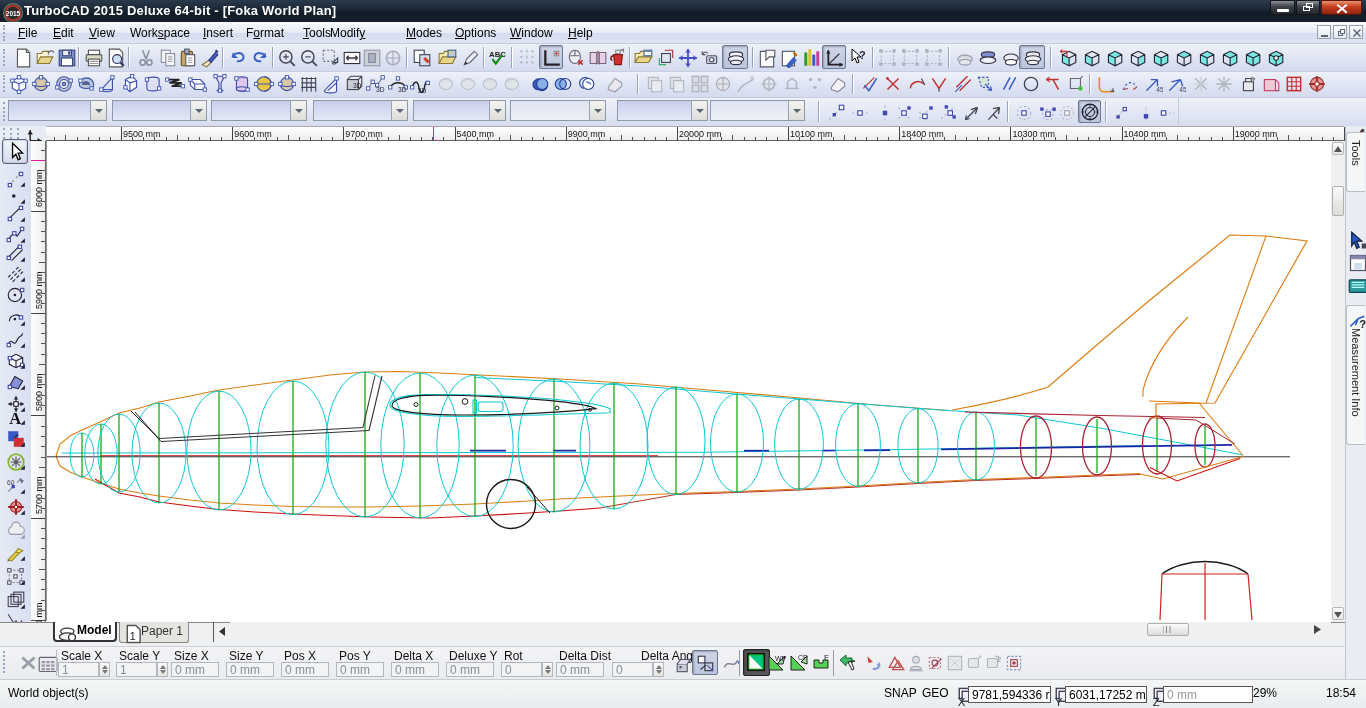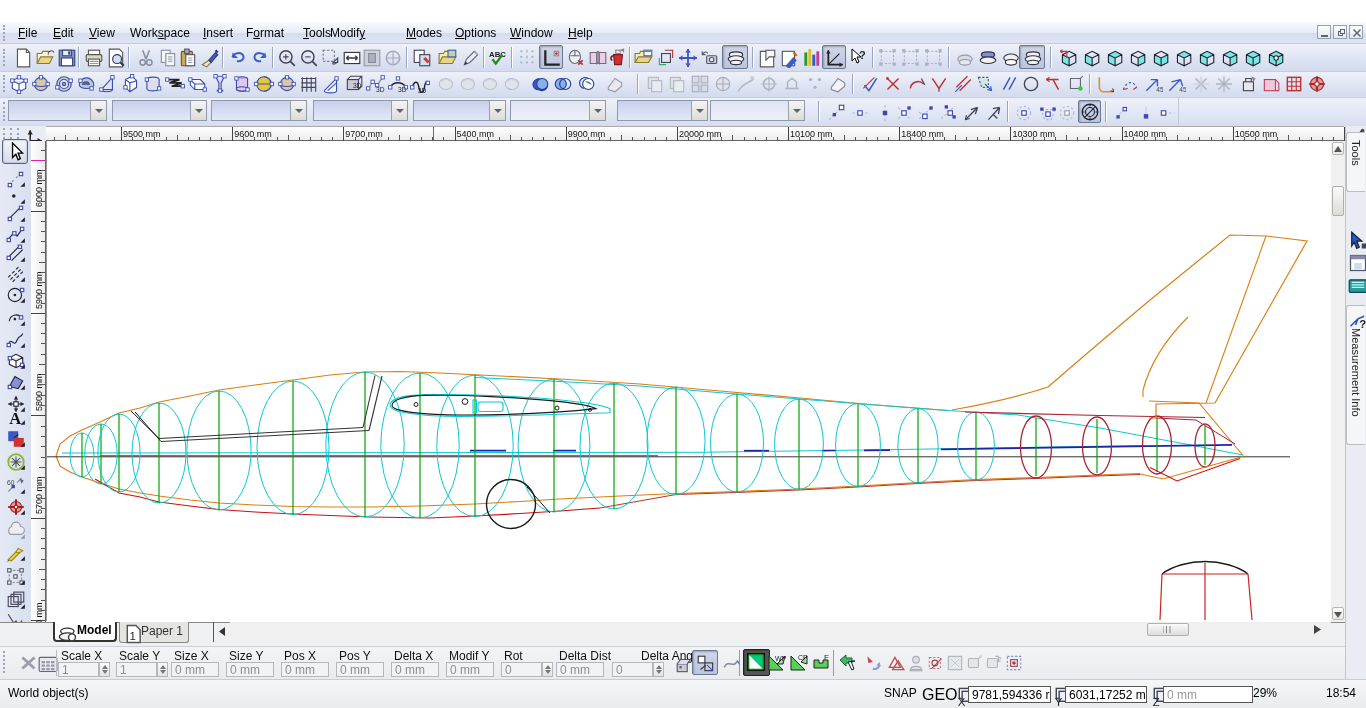--- a/index.html
+++ b/index.html
@@ -49,20 +49,42 @@
 .ilab{position:absolute;top:649px;font-size:12px;color:#111}
 .ibox{position:absolute;top:662px;height:15px;border:1px solid #b4b8bd;background:#f2f3f4;font-size:12px;color:#8a8f96;padding:0 3px;line-height:14px}
 .spin{position:absolute;top:662px;width:11px;height:15px;background:linear-gradient(180deg,#fbfbfb,#e4e4e2);border:1px solid #b4b8bd}
 .spin:before{content:"";position:absolute;left:2px;top:2px;border-left:3px solid transparent;border-right:3px solid transparent;border-bottom:4px solid #777}
 .spin:after{content:"";position:absolute;left:2px;bottom:2px;border-left:3px solid transparent;border-right:3px solid transparent;border-top:4px solid #777}
 
 #status{left:0;top:679px;width:1366px;height:29px;background:linear-gradient(180deg,#f4f6f7,#e9ecee);border-top:1px solid #c8cdd2;font-size:12px;color:#000}
 .sfield{position:absolute;top:686px;height:17px;border:1px solid #555;background:#fff;font-size:12px;padding:1px 3px;white-space:nowrap;overflow:hidden}
 </style></head><body>
 <div id="root">
+<div id="title" class="abs">
+<svg class="icon" style="left:3px;top:3px;" width="17" height="17" viewBox="0 0 17 17">
+        <circle cx="8.5" cy="8.5" r="8" fill="#2b2b2b" stroke="#777"></circle>
+        <circle cx="8.5" cy="8.5" r="6.2" fill="none" stroke="#c0392b" stroke-width="1.4"></circle>
+        <text x="8.5" y="11" font-size="5.5" fill="#fff" text-anchor="middle" font-family="Liberation Sans" font-weight="bold">2015</text>
+      </svg>
+<div class="txt">TurboCAD 2015 Deluxe 64-bit - [Foka World Plan]</div>
+<div class="abs" style="left:1270px;top:0;width:92px;height:15px">
+<div class="abs" style="left:0;width:25px;height:15px;background:linear-gradient(180deg,#8a8f96,#3a3f45 45%,#23272c);border:1px solid #11151a;border-radius:0 0 3px 3px">
+          <div class="abs" style="left:6px;top:8px;width:12px;height:3px;background:#fff;border-radius:1px"></div>
+        </div>
+<div class="abs" style="left:26px;width:24px;height:15px;background:linear-gradient(180deg,#8a8f96,#3a3f45 45%,#23272c);border:1px solid #11151a;border-radius:0 0 3px 3px">
+          <div class="abs" style="left:6px;top:5px;width:7px;height:5px;border:1.5px solid #fff"></div>
+          <div class="abs" style="left:9px;top:2px;width:7px;height:5px;border:1.5px solid #fff"></div>
+        </div>
+<div class="abs" style="left:51px;width:41px;height:15px;background:linear-gradient(180deg,#e8946a,#c43c1d 45%,#8f2510);border:1px solid #5d1406;border-radius:0 0 3px 3px">
+          <svg class="abs" style="left:14px;top:2px" width="12" height="11" viewBox="0 0 12 11">
+            <path d="M2 1 L6 4.5 L10 1 L11.5 2.5 L7.5 5.5 L11.5 9 L10 10.5 L6 7 L2 10.5 L0.5 9 L4.5 5.5 L0.5 2.5 Z" fill="#fff"></path>
+          </svg>
+        </div>
+</div>
+</div>
 <div id="menu" class="abs">
 <div class="grip" style="left:3px;top:3px;height:16px"></div>
 <span style="left:18px"><u>F</u>ile</span>
 <span style="left:53px"><u>E</u>dit</span>
 <span style="left:89px"><u>V</u>iew</span>
 <span style="left:130px">Work<u>s</u>pace</span>
 <span style="left:203px"><u>I</u>nsert</span>
 <span style="left:246px">F<u>o</u>rmat</span>
 <span style="left:303px"><u>T</u>ools</span>
 <span style="left:330px">Modif<u>y</u></span>
@@ -863,21 +885,21 @@
       <div class="abs" style="left:1086.6px;top:10px;width:1px;height:4px;background:#555"></div>
       <div class="abs" style="left:1097.8px;top:10px;width:1px;height:4px;background:#555"></div>
       <div class="abs" style="left:1108.9px;top:10px;width:1px;height:4px;background:#555"></div>
       <div class="abs" style="left:1120.0px;top:10px;width:1px;height:4px;background:#555"></div>
       <div class="abs" style="left:1131.1px;top:8px;width:1px;height:6px;background:#555"></div>
       <div class="abs" style="left:1142.2px;top:10px;width:1px;height:4px;background:#555"></div>
       <div class="abs" style="left:1153.3px;top:10px;width:1px;height:4px;background:#555"></div>
       <div class="abs" style="left:1164.5px;top:10px;width:1px;height:4px;background:#555"></div>
       <div class="abs" style="left:1175.6px;top:10px;width:1px;height:4px;background:#555"></div>
       <div class="abs" style="left:1186.7px;top:0;width:1px;height:15px;background:#444"></div>
-      <div class="rlab" style="left:1188.7px;top:2px">10500 mm</div>
+      <div class="rlab" style="left:1188.7px;top:2px">19000 mm</div>
       <div class="abs" style="left:1197.8px;top:10px;width:1px;height:4px;background:#555"></div>
       <div class="abs" style="left:1208.9px;top:10px;width:1px;height:4px;background:#555"></div>
       <div class="abs" style="left:1220.1px;top:10px;width:1px;height:4px;background:#555"></div>
       <div class="abs" style="left:1231.2px;top:10px;width:1px;height:4px;background:#555"></div>
       <div class="abs" style="left:1242.3px;top:8px;width:1px;height:6px;background:#555"></div>
       <div class="abs" style="left:1253.4px;top:10px;width:1px;height:4px;background:#555"></div>
       <div class="abs" style="left:1264.5px;top:10px;width:1px;height:4px;background:#555"></div>
       <div class="abs" style="left:1275.6px;top:10px;width:1px;height:4px;background:#555"></div>
       <div class="abs" style="left:1286.8px;top:10px;width:1px;height:4px;background:#555"></div>
       <div class="abs" style="left:1297.9px;top:0;width:1px;height:15px;background:#444"></div>
@@ -1217,21 +1239,21 @@
     <div class="ilab" style="left:174px">Size X</div>
     <div class="ibox" style="left:171px;width:48px">0 mm</div>
     <div class="ilab" style="left:229px">Size Y</div>
     <div class="ibox" style="left:226px;width:48px">0 mm</div>
     <div class="ilab" style="left:284px">Pos X</div>
     <div class="ibox" style="left:281px;width:48px">0 mm</div>
     <div class="ilab" style="left:339px">Pos Y</div>
     <div class="ibox" style="left:336px;width:48px">0 mm</div>
     <div class="ilab" style="left:394px">Delta X</div>
     <div class="ibox" style="left:391px;width:48px">0 mm</div>
-    <div class="ilab" style="left:449px">Modif Y</div>
+    <div class="ilab" style="left:449px">Deluxe Y</div>
     <div class="ibox" style="left:446px;width:48px">0 mm</div>
     <div class="ilab" style="left:504px">Rot</div>
     <div class="ibox" style="left:501px;width:41px">0</div>
     <div class="spin" style="left:542px"></div>
     <div class="ilab" style="left:559px">Delta Dist</div>
     <div class="ibox" style="left:556px;width:48px">0 mm</div>
     <div class="ilab" style="left:641px">Delta Ang</div>
     <div class="ibox" style="left:612px;width:41px">0</div>
     <div class="spin" style="left:653px"></div>
 <svg class="icon" style="left:675px;top:655px;" width="18" height="18" viewBox="0 0 18 18">
@@ -1312,21 +1334,21 @@
       <text x="13" y="8" font-size="6" fill="#99a">2</text>
     </svg>
 <svg class="icon" style="left:1004px;top:653px;" width="18" height="18" viewBox="0 0 18 18">
       <rect x="3" y="3" width="12" height="12" fill="none" stroke="#8890c8" stroke-dasharray="2 1.5"></rect>
       <rect x="6" y="6" width="6" height="6" fill="none" stroke="#a04050"></rect>
       <circle cx="9" cy="9" r="1.6" fill="#a04050"></circle>
     </svg>
 <div id="status" class="abs"></div>
 <div class="abs" style="left:8px;top:686px;font-size:12px">World object(s)</div>
 <div class="abs" style="left:884px;top:686px;font-size:12px">SNAP</div>
-<div class="abs" style="left:922px;top:686px;font-size:16px">GEO</div>
+<div class="abs" style="left:922px;top:686px;font-size:12px">GEO</div>
 <svg class="icon" style="left:955px;top:687px;" width="12" height="14" viewBox="0 0 12 14">
       <rect x="2" y="1" width="8" height="7" fill="#fff" stroke="#445"></rect>
       <rect x="4" y="3" width="8" height="7" fill="#eef" stroke="#445"></rect>
       <text x="1" y="13" font-size="8" fill="#223" font-family="Liberation Sans">X</text>
     </svg>
 <div class="sfield" style="left:968px;width:83px">9781,594336 r</div>
 <svg class="icon" style="left:1052px;top:687px;" width="12" height="14" viewBox="0 0 12 14">
       <rect x="2" y="1" width="8" height="7" fill="#fff" stroke="#445"></rect>
       <rect x="4" y="3" width="8" height="7" fill="#eef" stroke="#445"></rect>
       <text x="1" y="13" font-size="8" fill="#223" font-family="Liberation Sans">Y</text>

